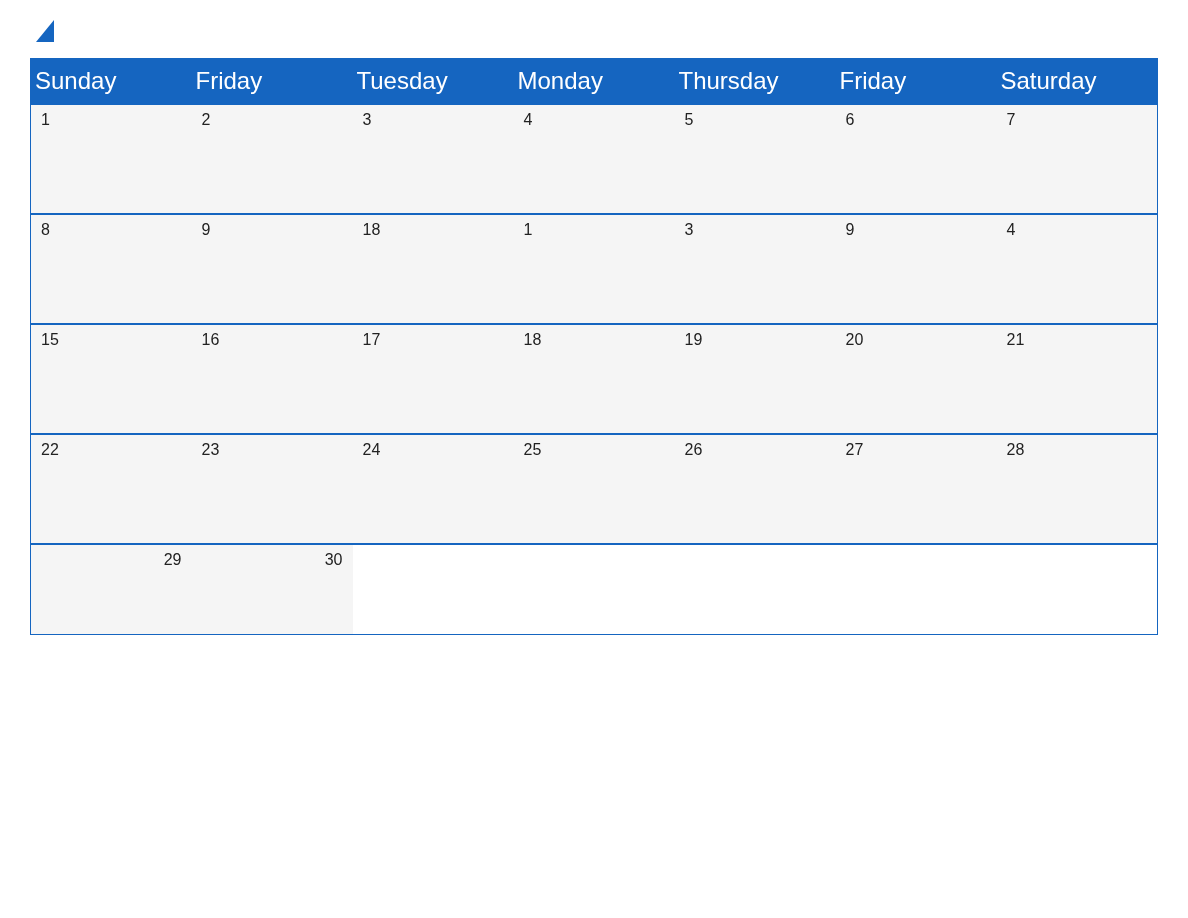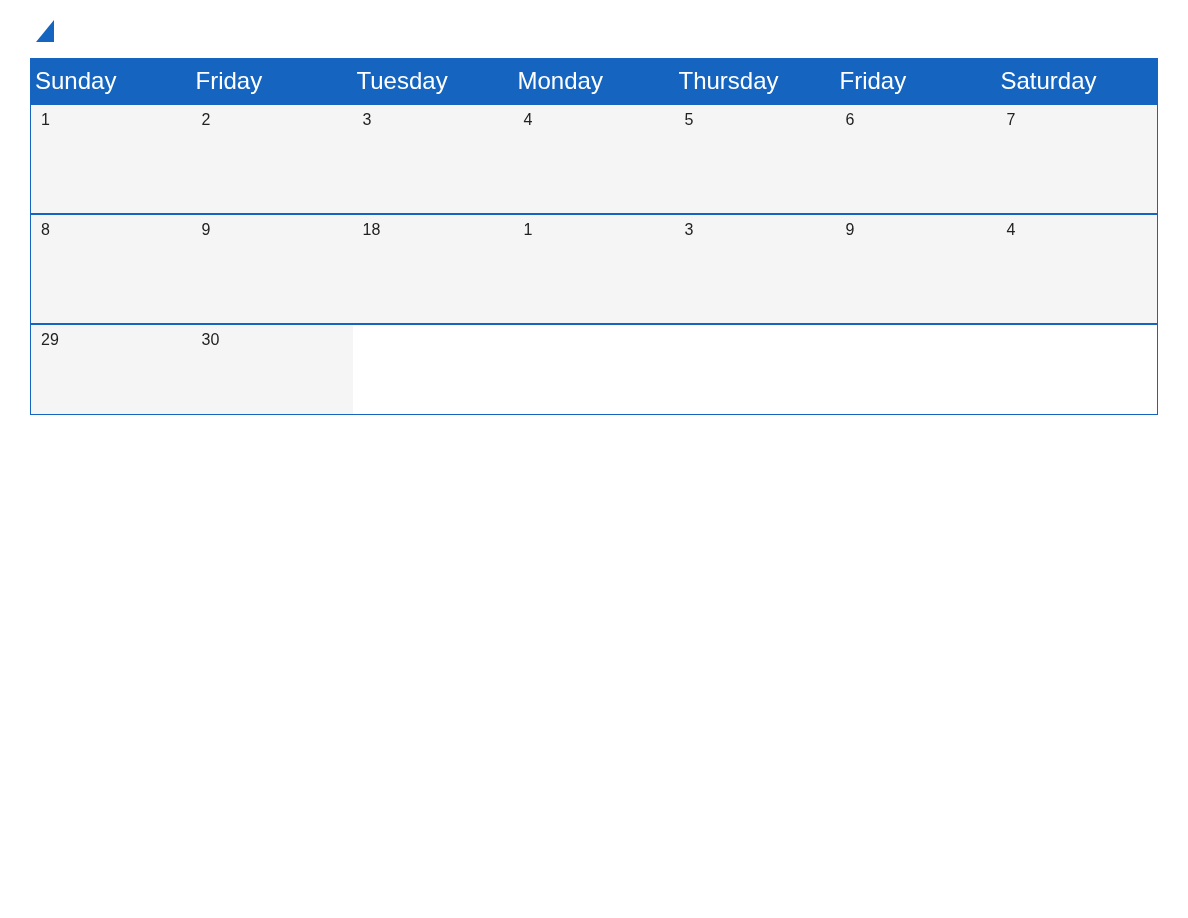--- a/index.html
+++ b/index.html
@@ -108,20 +108,21 @@
     .day-number {
       font-size: 16px;
       color: #222;
       display: block;
       margin-bottom: 4px;
     }
 
     
     .calendar tbody tr:last-child td {
       height: 90px;
+      text-align: right;
     }
   </style>
 </head>
 <body>
 
 <div class="page">
 
   <div class="header">
     <div class="logo">
       <span class="logo-text-general"></span>
@@ -188,20 +189,66 @@
           </td>
           <td>
             <span class="day-number">9</span>
           </td>
           <td>
             <span class="day-number">4</span>
           </td>
         </tr>
         <tr>
           <td>
+            <span class="day-number">15</span>
+          </td>
+          <td>
+            <span class="day-number">16</span>
+          </td>
+          <td>
+            <span class="day-number">17</span>
+          </td>
+          <td>
+            <span class="day-number">18</span>
+          </td>
+          <td>
+            <span class="day-number">19</span>
+          </td>
+          <td>
+            <span class="day-number">20</span>
+          </td>
+          <td>
+            <span class="day-number">21</span>
+          </td>
+        </tr>
+        <tr>
+          <td>
+            <span class="day-number">22</span>
+          </td>
+          <td>
+            <span class="day-number">23</span>
+          </td>
+          <td>
+            <span class="day-number">24</span>
+          </td>
+          <td>
+            <span class="day-number">25</span>
+          </td>
+          <td>
+            <span class="day-number">26</span>
+          </td>
+          <td>
+            <span class="day-number">27</span>
+          </td>
+          <td>
+            <span class="day-number">28</span>
+          </td>
+        </tr>
+        <tr>
+          <td>
             <span class="day-number">29</span>
           </td>
           <td>
             <span class="day-number">30</span>
           </td>
           <td class="empty"></td>
           <td class="empty"></td>
           <td class="empty"></td>
           <td class="empty"></td>
           <td class="empty"></td>

